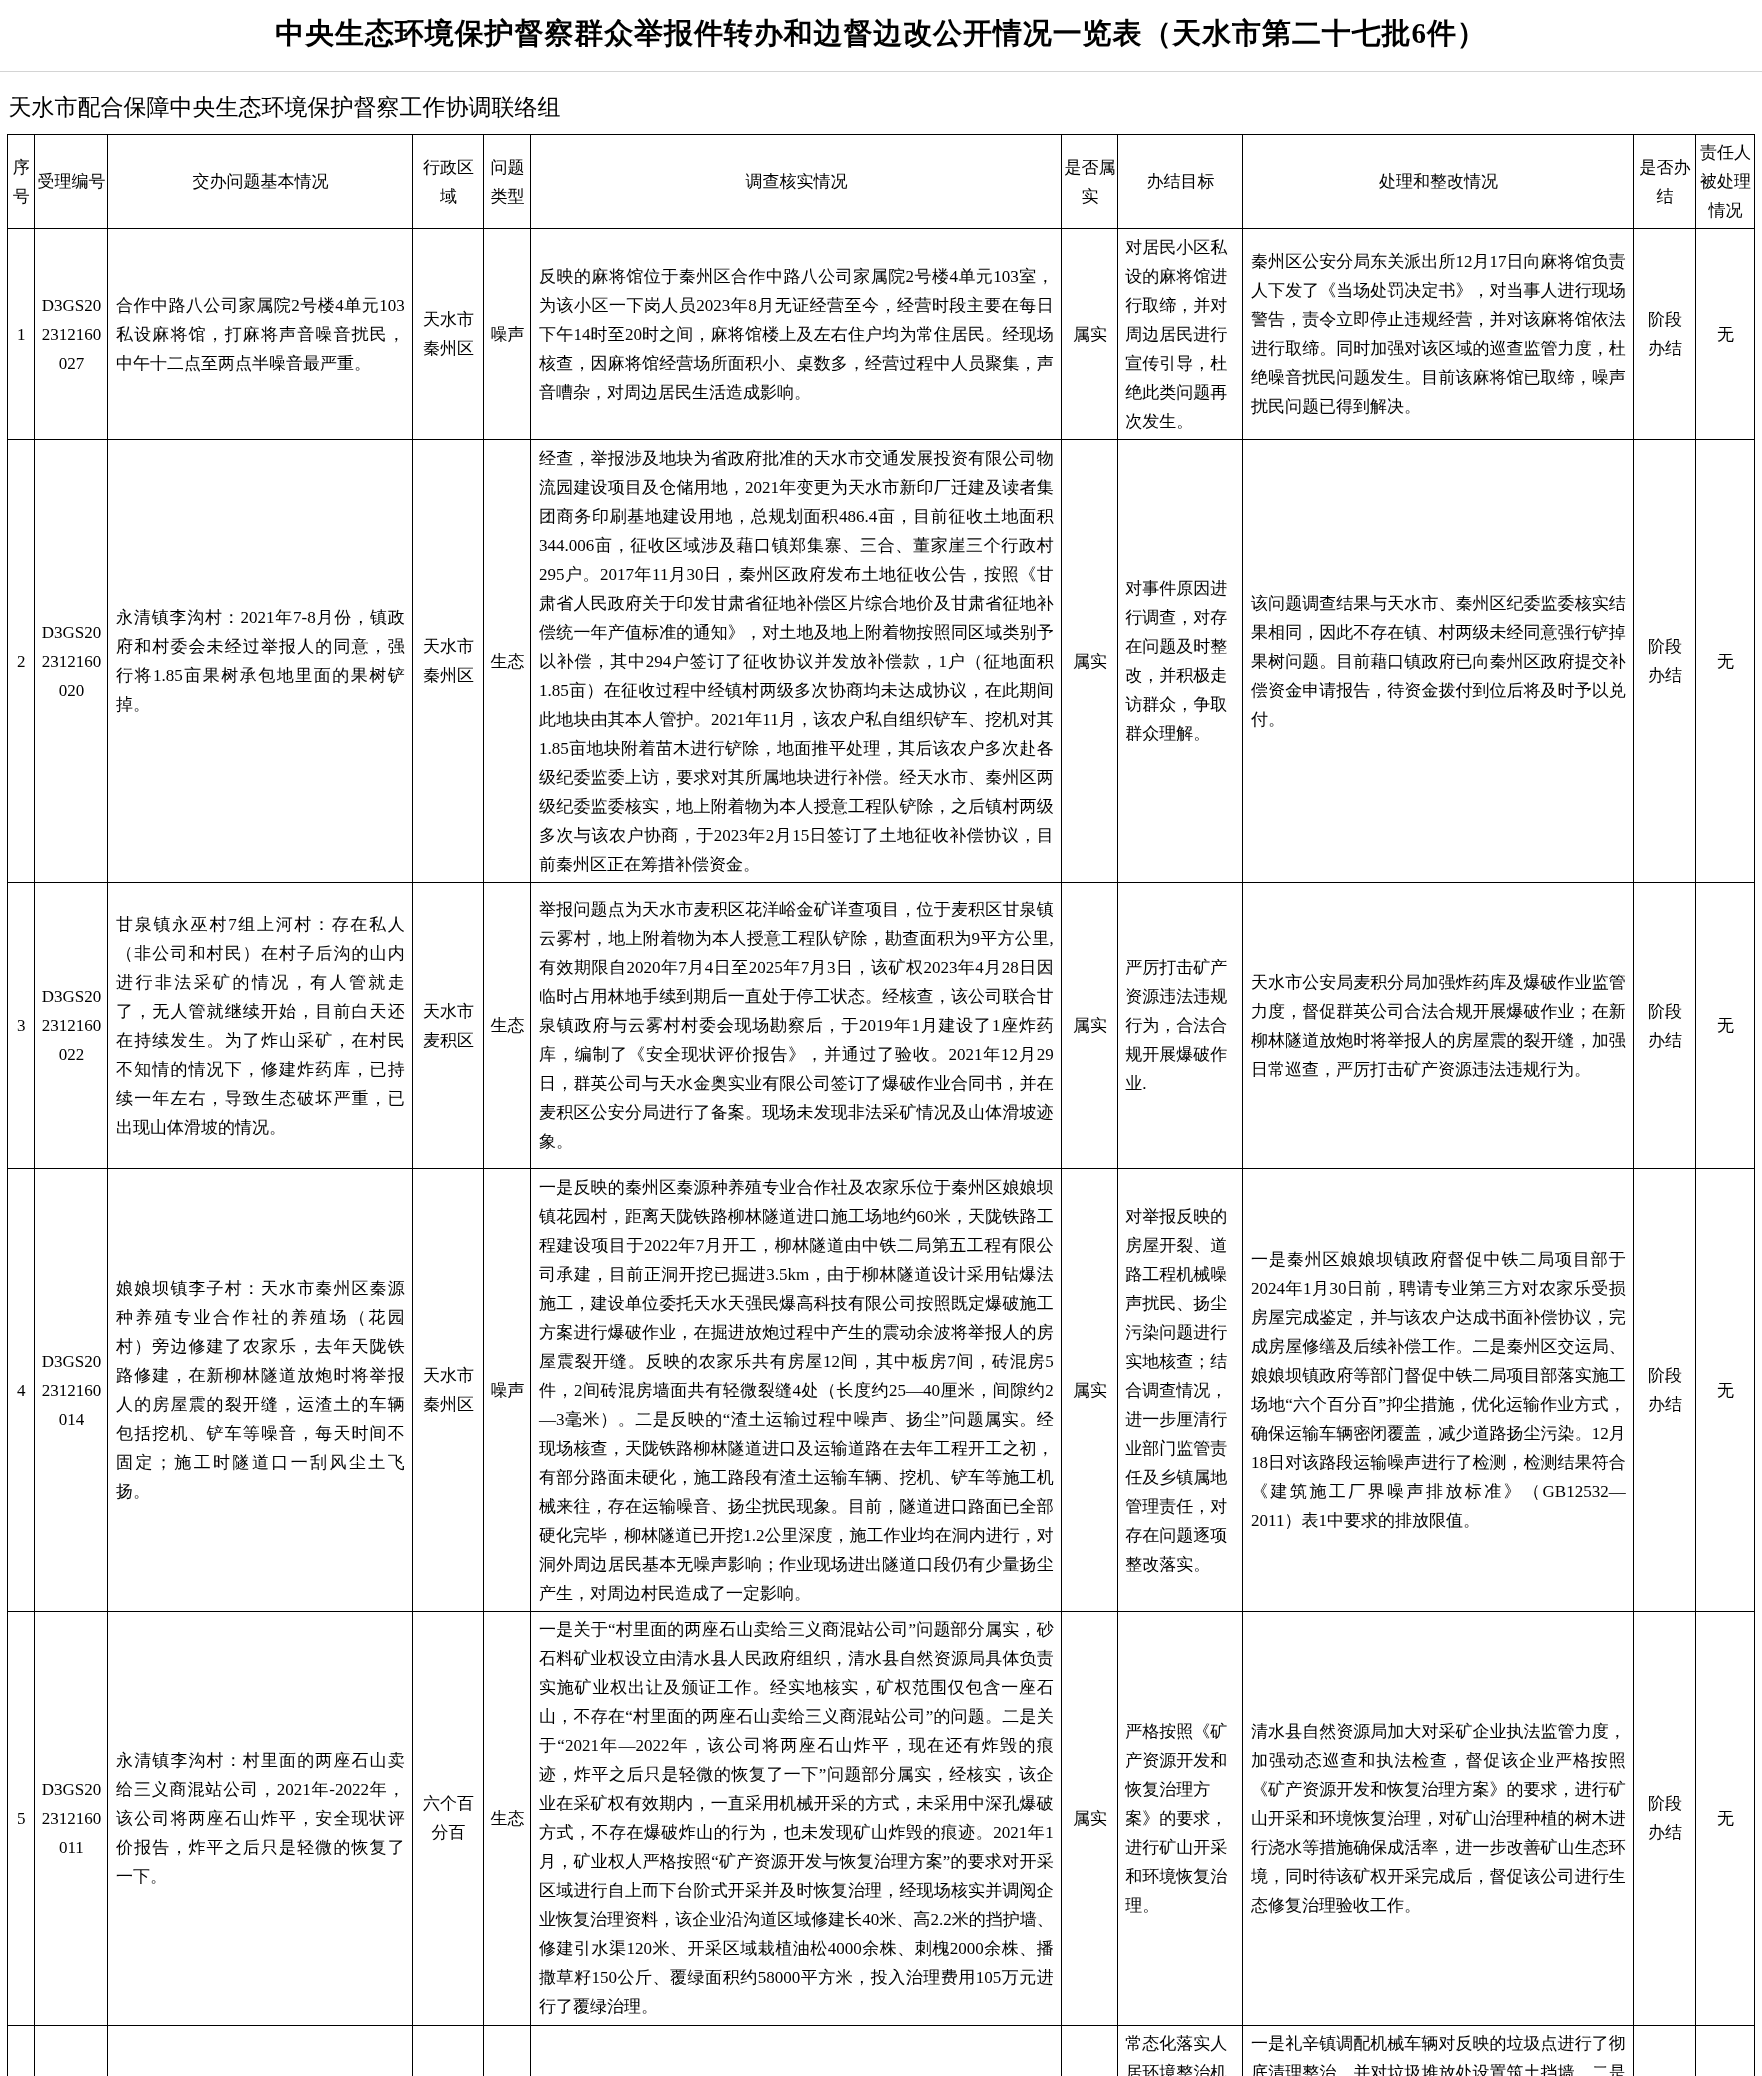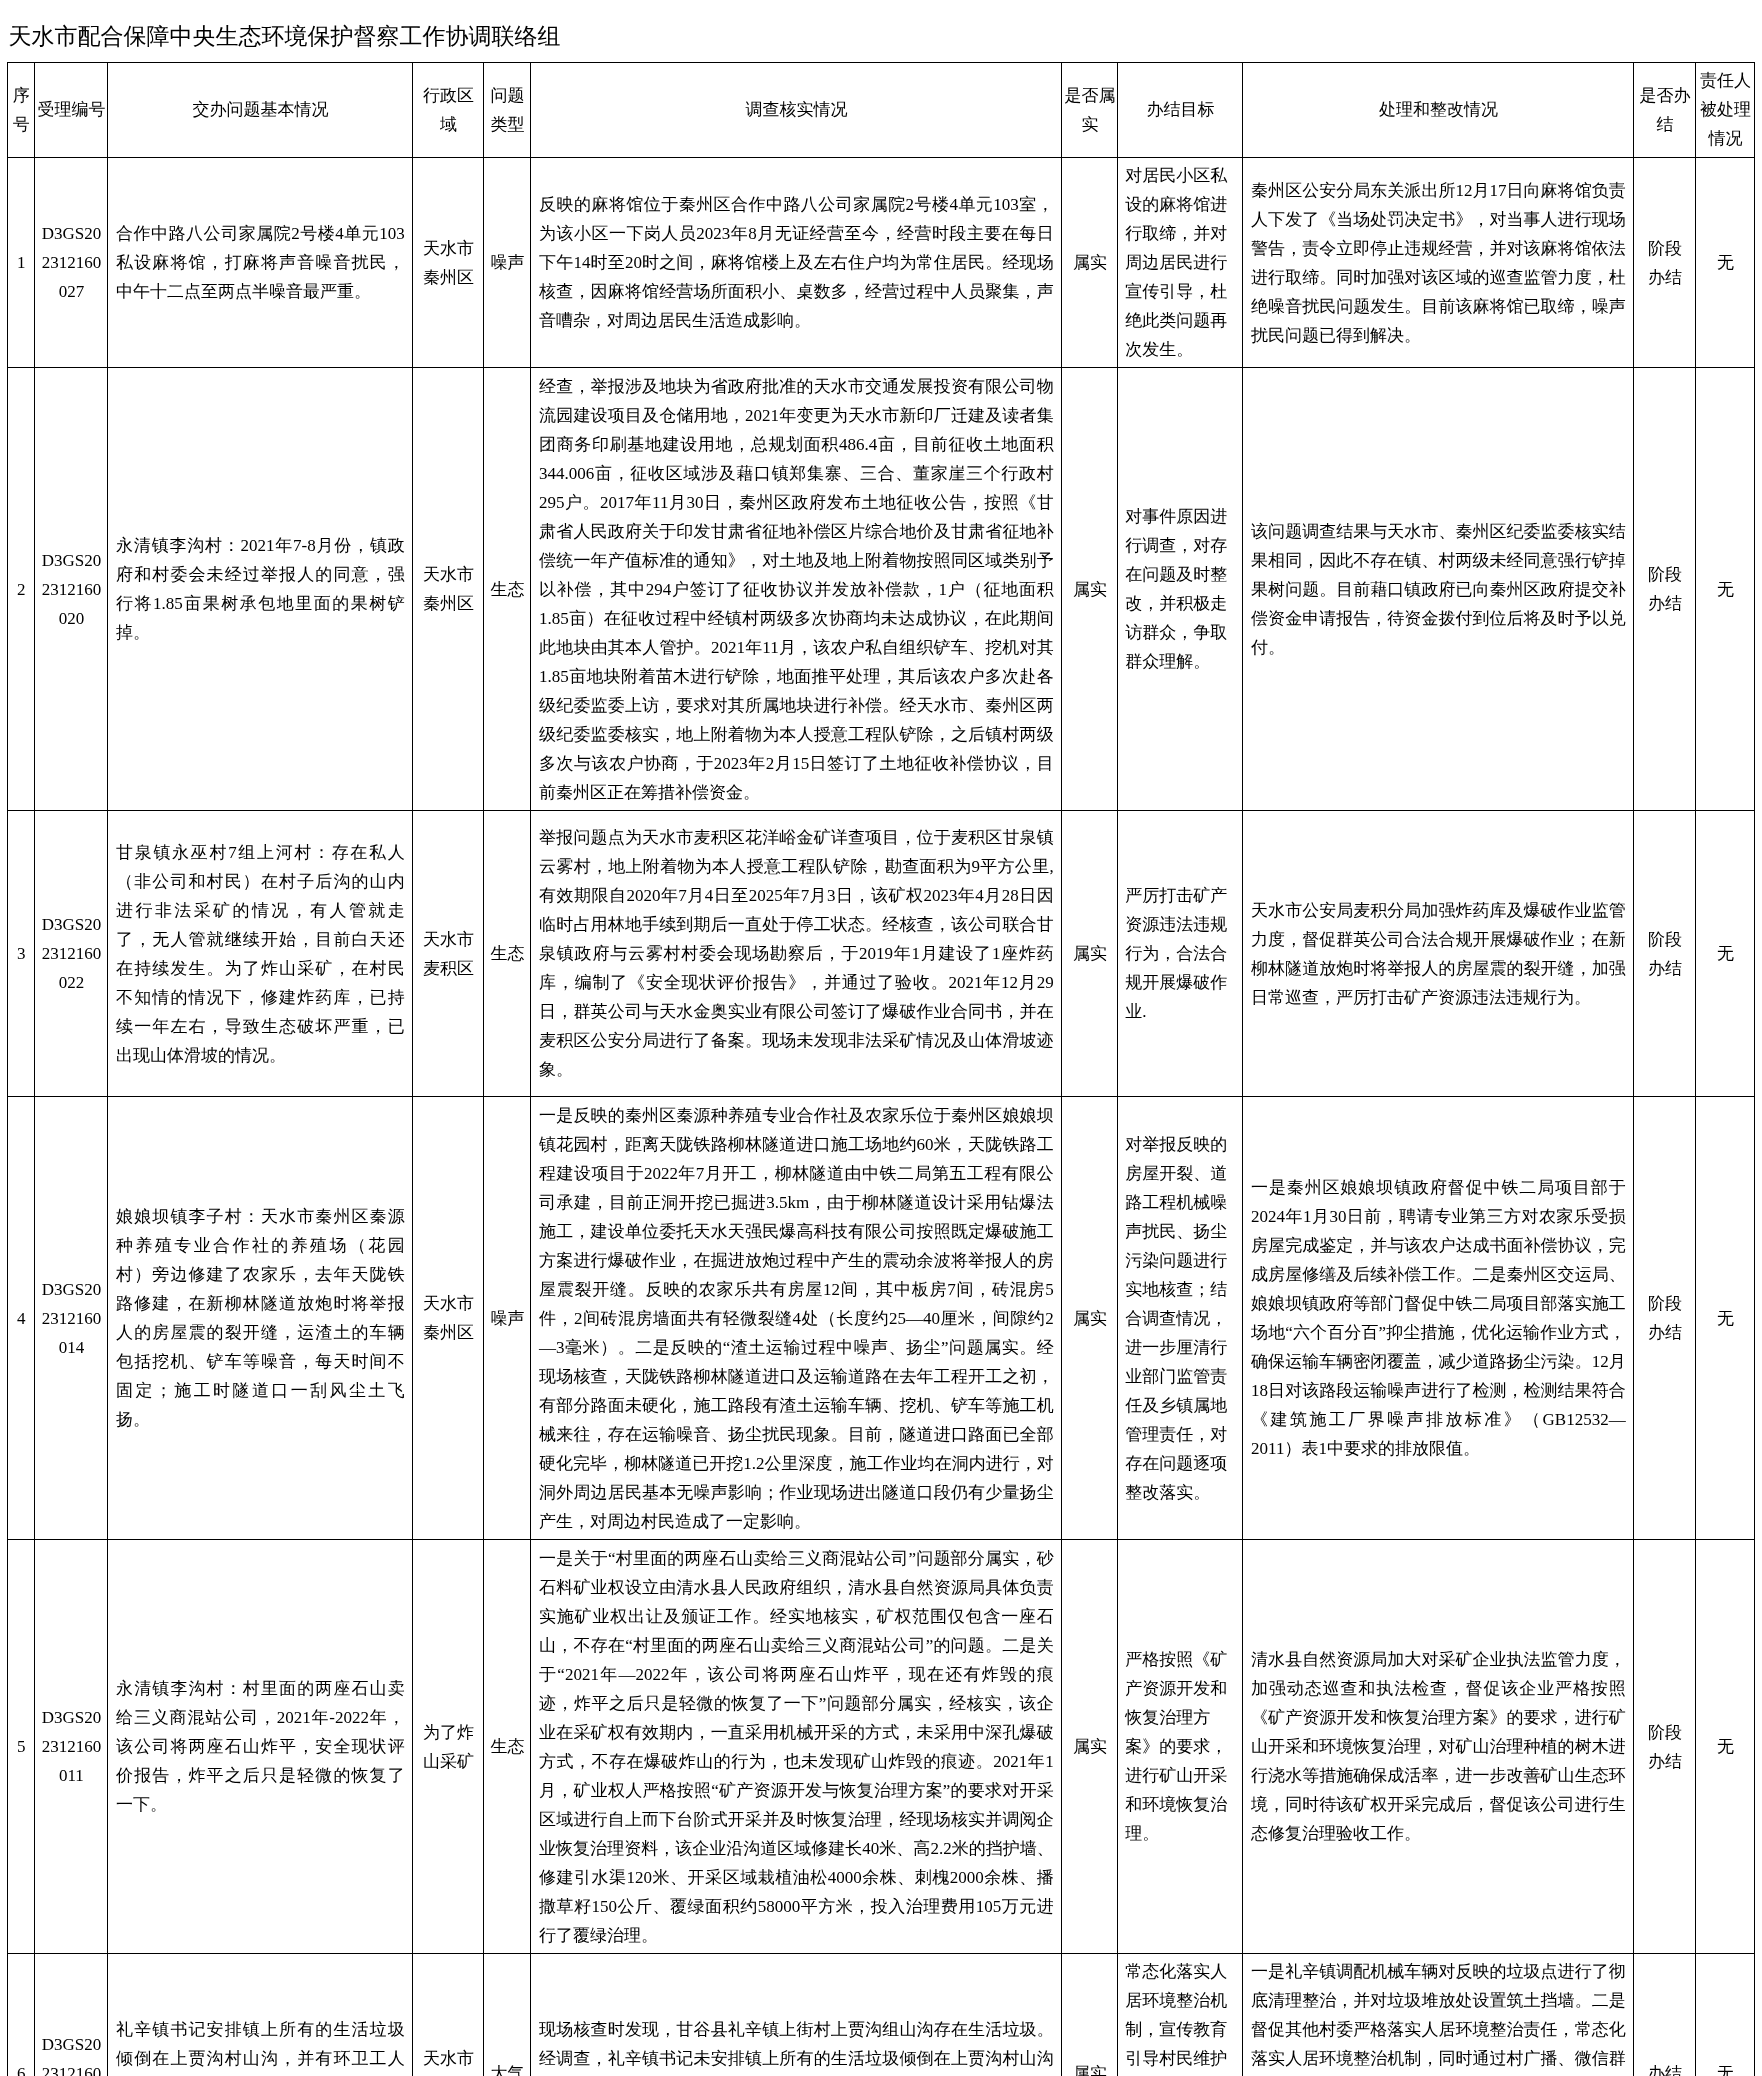--- a/index.html
+++ b/index.html
@@ -32,20 +32,23 @@
   td.just{text-align:justify;text-justify:inter-ideograph;padding:3.4px 7.7px;}
   td.goal{text-align:left;padding:3.4px 6.9px;}
   tr.r1{height:169px;} tr.r2{height:443px;} tr.r3{height:286px;}
   tr.r4{height:383px;} tr.r5{height:377px;} tr.r6{height:219px;}
 </style>
 </head>
 <body>
 
 <div class="page">
 
+  <header class="title-wrap">
+    <h1>中央生态环境保护督察群众举报件转办和边督边改公开情况一览表（天水市第二十七批6件）</h1>
+  </header>
 
   <div class="subtitle">天水市配合保障中央生态环境保护督察工作协调联络组</div>
 
   <table class="report">
     <colgroup>
       <col style="width:27.5px">
         <col style="width:73px">
         <col style="width:305px">
       <col style="width:71px">
         <col style="width:47px">
@@ -121,21 +124,21 @@
         <td class="center">属实</td>
         <td class="goal">对举报反映的房屋开裂、道路工程机械噪声扰民、扬尘污染问题进行实地核查；结合调查情况，进一步厘清行业部门监管责任及乡镇属地管理责任，对存在问题逐项整改落实。</td>
         <td class="just">一是秦州区娘娘坝镇政府督促中铁二局项目部于2024年1月30日前，聘请专业第三方对农家乐受损房屋完成鉴定，并与该农户达成书面补偿协议，完成房屋修缮及后续补偿工作。二是秦州区交运局、娘娘坝镇政府等部门督促中铁二局项目部落实施工场地“六个百分百”抑尘措施，优化运输作业方式，确保运输车辆密闭覆盖，减少道路扬尘污染。12月18日对该路段运输噪声进行了检测，检测结果符合《建筑施工厂界噪声排放标准》（GB12532—2011）表1中要求的排放限值。</td>
         <td class="narrow">阶段办结</td>
         <td class="center">无</td>
       </tr>
       <tr class="r5">
         <td class="center">5</td>
         <td class="caseid">D3GS202312160011</td>
         <td class="just">永清镇李沟村：村里面的两座石山卖给三义商混站公司，2021年-2022年，该公司将两座石山炸平，安全现状评价报告，炸平之后只是轻微的恢复了一下。</td>
-        <td class="center">为了炸山采矿</td>
+        <td class="center">六个百分百</td>
         <td class="center">生态</td>
         <td class="just">一是关于“村里面的两座石山卖给三义商混站公司”问题部分属实，砂石料矿业权设立由清水县人民政府组织，清水县自然资源局具体负责实施矿业权出让及颁证工作。经实地核实，矿权范围仅包含一座石山，不存在“村里面的两座石山卖给三义商混站公司”的问题。二是关于“2021年—2022年，该公司将两座石山炸平，现在还有炸毁的痕迹，炸平之后只是轻微的恢复了一下”问题部分属实，经核实，该企业在采矿权有效期内，一直采用机械开采的方式，未采用中深孔爆破方式，不存在爆破炸山的行为，也未发现矿山炸毁的痕迹。2021年1月，矿业权人严格按照“矿产资源开发与恢复治理方案”的要求对开采区域进行自上而下台阶式开采并及时恢复治理，经现场核实并调阅企业恢复治理资料，该企业沿沟道区域修建长40米、高2.2米的挡护墙、修建引水渠120米、开采区域栽植油松4000余株、刺槐2000余株、播撒草籽150公斤、覆绿面积约58000平方米，投入治理费用105万元进行了覆绿治理。</td>
         <td class="center">属实</td>
         <td class="goal">严格按照《矿产资源开发和恢复治理方案》的要求，进行矿山开采和环境恢复治理。</td>
         <td class="just">清水县自然资源局加大对采矿企业执法监管力度，加强动态巡查和执法检查，督促该企业严格按照《矿产资源开发和恢复治理方案》的要求，进行矿山开采和环境恢复治理，对矿山治理种植的树木进行浇水等措施确保成活率，进一步改善矿山生态环境，同时待该矿权开采完成后，督促该公司进行生态修复治理验收工作。</td>
         <td class="narrow">阶段办结</td>
         <td class="center">无</td>
       </tr>
       <tr class="r6">
         <td class="center">6</td>

